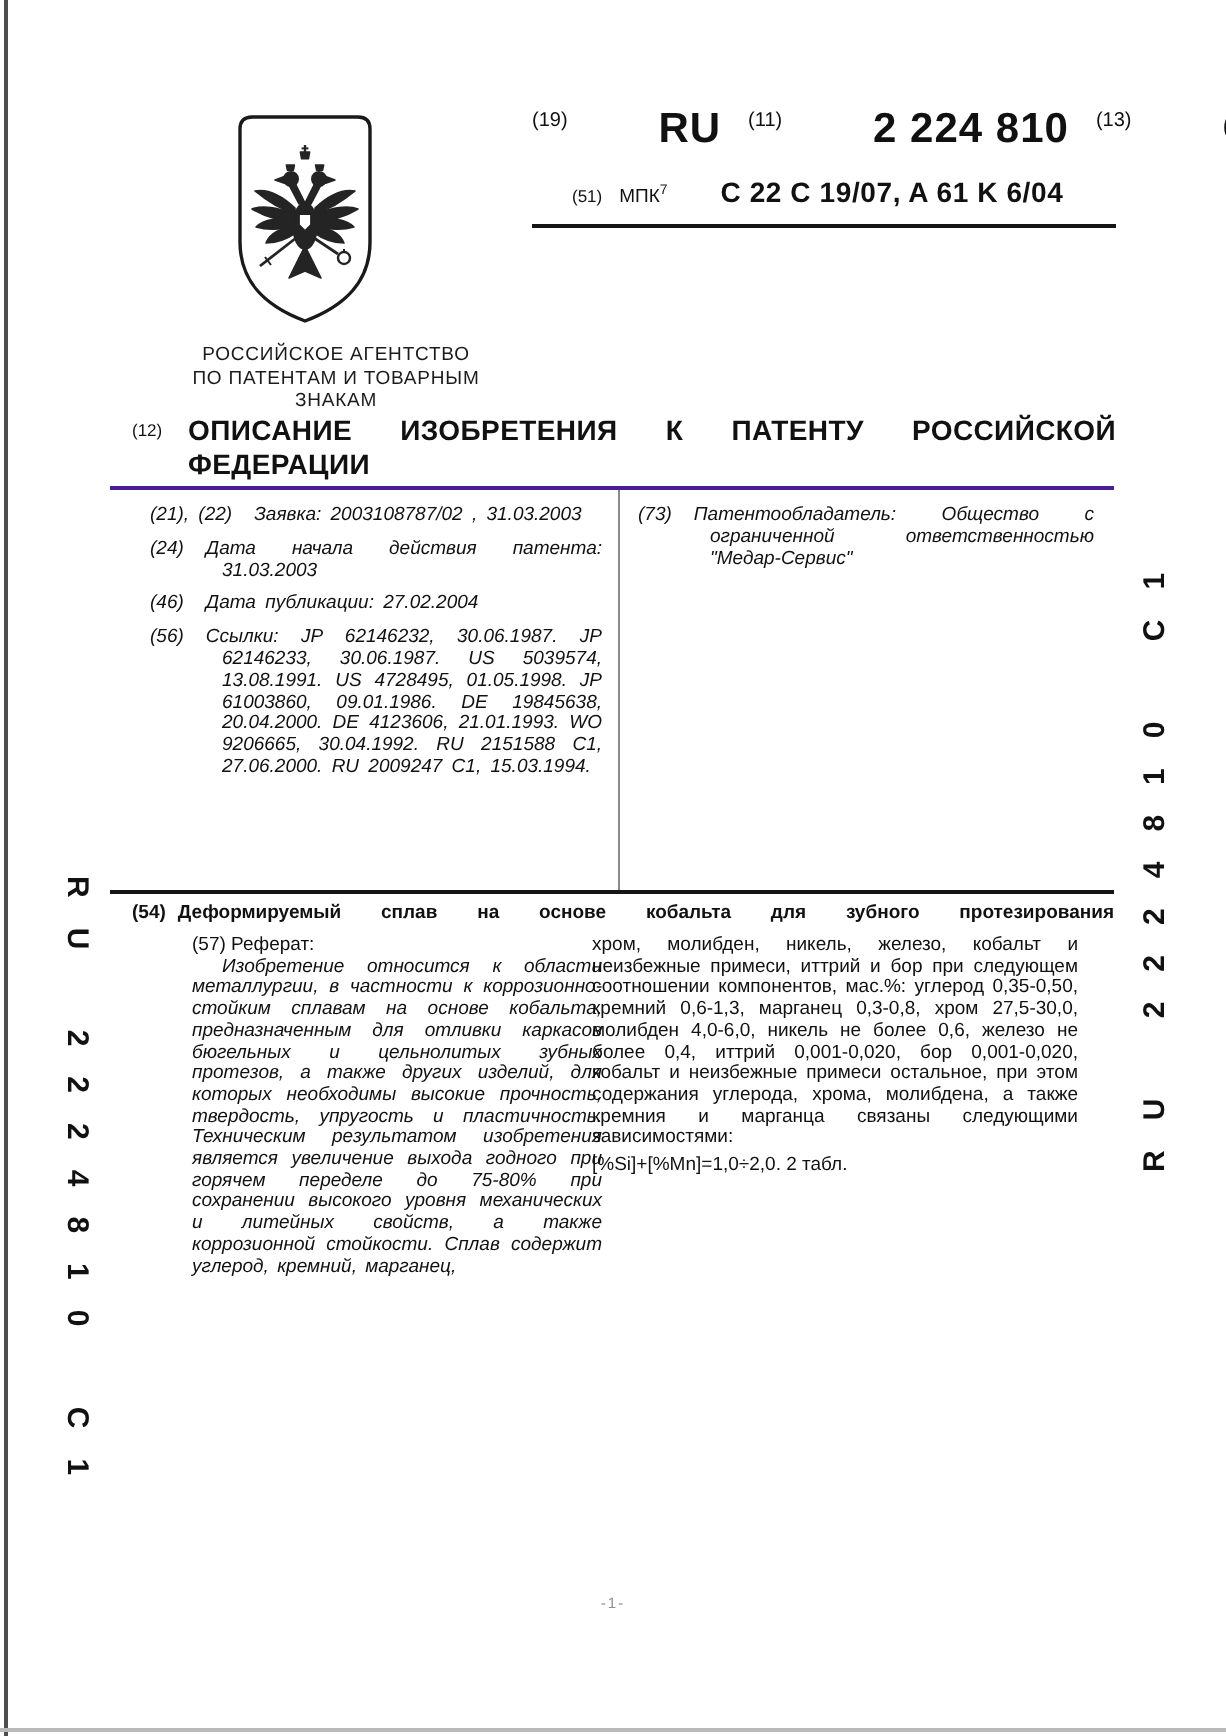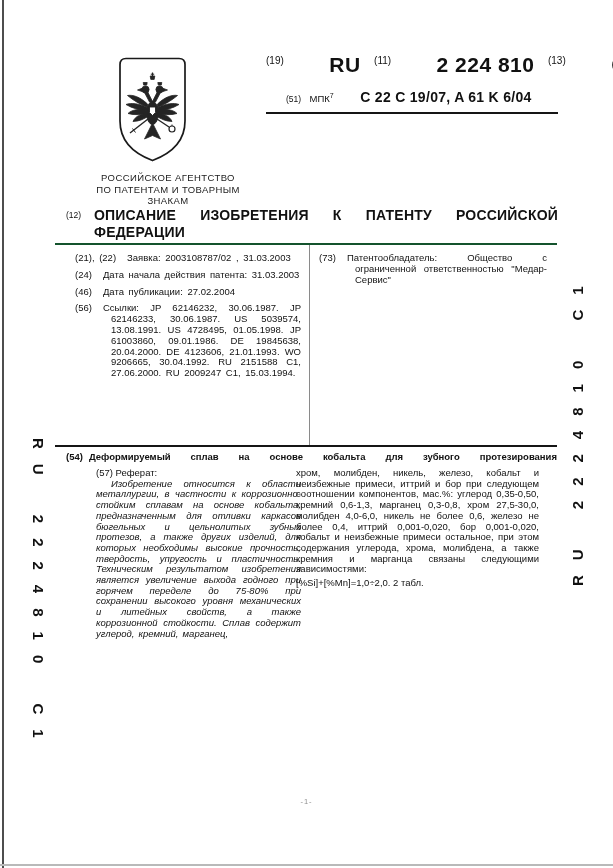--- a/index.html
+++ b/index.html
@@ -27,21 +27,21 @@
 
   .agency{position:absolute;left:90px;top:172px;width:156px;text-align:center;
     font-size:9.5px;line-height:11.5px;letter-spacing:0.4px;color:#1b1b1b;}
 
   .sec12{position:absolute;left:66px;top:207px;width:492px;}
   .sec12 .lbl{position:absolute;left:0;top:3px;font-size:8.5px;}
   .sec12 .title{margin-left:28px;font-size:14px;font-weight:bold;line-height:16.5px;
     text-align:justify;letter-spacing:0.2px;}
 
   .biblio{position:absolute;left:55px;top:243px;width:502px;height:204px;
-    border-top:2px solid #14532d;border-bottom:2px solid #151515;box-sizing:border-box;}
+    border-top:2px solid #4c1d95;border-bottom:2px solid #151515;box-sizing:border-box;font-style:italic;}
   .vdivider{position:absolute;left:254px;top:0;bottom:0;width:1px;background:#8a8a8a;}
   .bcol-left{position:absolute;left:20px;top:8px;width:226px;}
   .bcol-right{position:absolute;left:264px;top:8px;width:228px;}
   .bib-item{font-size:9.5px;line-height:10.8px;text-align:justify;word-spacing:2px;
     padding-left:36px;text-indent:-36px;margin-bottom:6px;}
   .bib-label{margin-right:11px;}
   .bcol-right .bib-item{margin-bottom:12px;}
 
   .sec54{position:absolute;left:66px;top:451px;width:491px;font-size:9.5px;font-weight:bold;
     text-align:justify;text-align-last:justify;}

